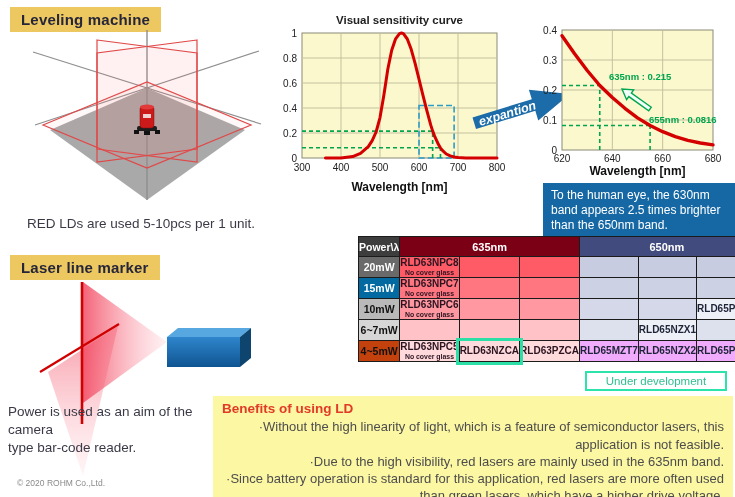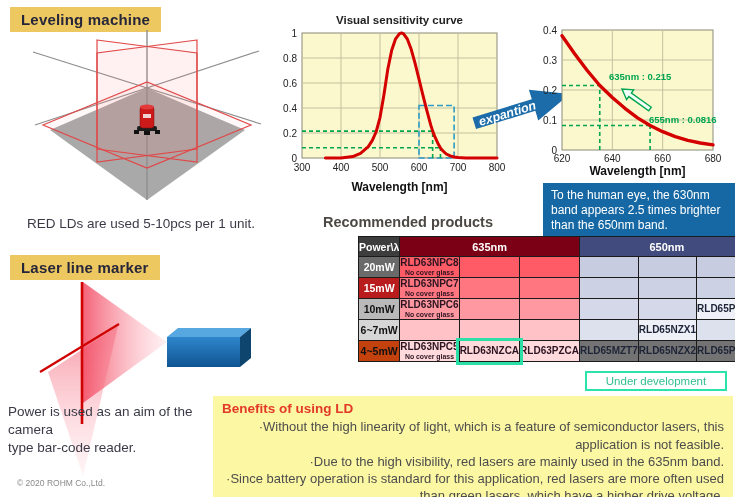--- a/index.html
+++ b/index.html
@@ -22,30 +22,30 @@
   
   .prodhead{color:#4c4944;font-weight:bold;font-size:14.5px;}
   
   table.prod{border-collapse:collapse;table-layout:fixed;}
   table.prod th,table.prod td{border:1px solid #1b1b1b;padding:0;text-align:center;
     overflow:hidden;}
   th.pwh{background:#3d3d3d;color:#fff;font-size:10.5px;font-weight:bold;height:19px;}
   th.h635{background:#7c0015;color:#fff;font-size:11px;font-weight:bold;}
   th.h650{background:#424b7e;color:#fff;font-size:11px;font-weight:bold;}
   td.pw{font-size:10.5px;font-weight:bold;}
-  tr.r0 td.pw{background:#6a6a6a;color:#fff;} tr.r1 td.pw{background:#b91c1c;color:#fff;}
+  tr.r0 td.pw{background:#6a6a6a;color:#fff;} tr.r1 td.pw{background:#0369a1;color:#fff;}
   tr.r2 td.pw{background:#b9b9b9;color:#111;} tr.r3 td.pw{background:#d6d6d6;color:#111;}
   tr.r4 td.pw{background:#c2410c;color:#111;}
   td.p{color:#2b1420;} td.b{color:#1e2438;}
   tr.r0 td.p{background:#ff5b66;} tr.r1 td.p{background:#ff7680;}
   tr.r2 td.p{background:#ff98a0;} tr.r3 td.p{background:#ffc2c7;}
   tr.r4 td.p{background:#ffdadd;}
   tr.r0 td.b{background:#c7cce0;} tr.r1 td.b{background:#cdd1e4;}
   tr.r2 td.b{background:#d4d8e9;} tr.r3 td.b{background:#dde0ed;}
-  tr.r4 td.b{background:#737373;}
+  tr.r4 td.b{background:#f0abfc;}
   td.lt{background:#eef0f8 !important;margin-top:12px;}
   tr.pr{height:21px;}
   .pname{font-size:10px;font-weight:bold;line-height:1.15;}
   .pnote{font-size:6.9px;font-weight:bold;line-height:1.1;}
   .pnote:empty{display:none;}
   td.hl{outline:3px solid #2bdfa6;outline-offset:0px;position:relative;z-index:2;}
   .underdev{border:2px solid #2be3ab;color:#31be8f;background:#fff;font-size:11.5px;
             width:138px;height:16px;line-height:16px;text-align:center;}
   .benefits{background:#fcf7a3;width:520px;box-sizing:border-box;padding:4px 9px 7px 9px;}
   .benefits .btitle{color:#e23a28;font-weight:bold;font-size:13.5px;line-height:1.35;}
@@ -136,21 +136,20 @@
       <line x1="107.08333333333334" y1="142" x2="107.08333333333334" y2="117.52" stroke="#00a550" stroke-width="1.6" stroke-dasharray="4,3"></line>
       <polyline points="19.0,27.7 31.6,45.7 44.2,62.5 56.8,77.5 69.3,89.5 81.9,100.3 94.5,109.9 107.1,117.5 119.7,123.7 132.3,128.6 144.8,132.4 157.4,135.0 170.0,136.9" fill="none" stroke="#d40000" stroke-width="3.4" stroke-linejoin="round" stroke-linecap="round"></polyline>
       <text x="94.5" y="167" text-anchor="middle" class="cxlab">Wavelength [nm]</text>
       <text x="66" y="72" class="anno">635nm : 0.215</text>
       <text x="106" y="115" class="anno">655nm : 0.0816</text>
       <polygon points="108.3,99.2 88.4,85 90.6,81.9 79,81 83.6,91.7 85.8,88.6 105.7,102.8" fill="#f2fff8" stroke="#00a550" stroke-width="1.4"></polygon>
     </svg>
 
   <div class="abs notebox" style="left:543px;top:183px;">To the human eye, the 630nm band appears 2.5 times brighter than the 650nm band.</div>
 
-  <div class="abs prodhead" style="left:323px;top:214px;">Recommended products</div>
 
   <table class="prod abs" style="left:358px;top:236px;">
     <colgroup>
       <col style="width:42px">
         <col style="width:62px">
         <col style="width:51px">
         <col style="width:51px">
       <col style="width:52px">
         <col style="width:52px">
         <col style="width:49px">

